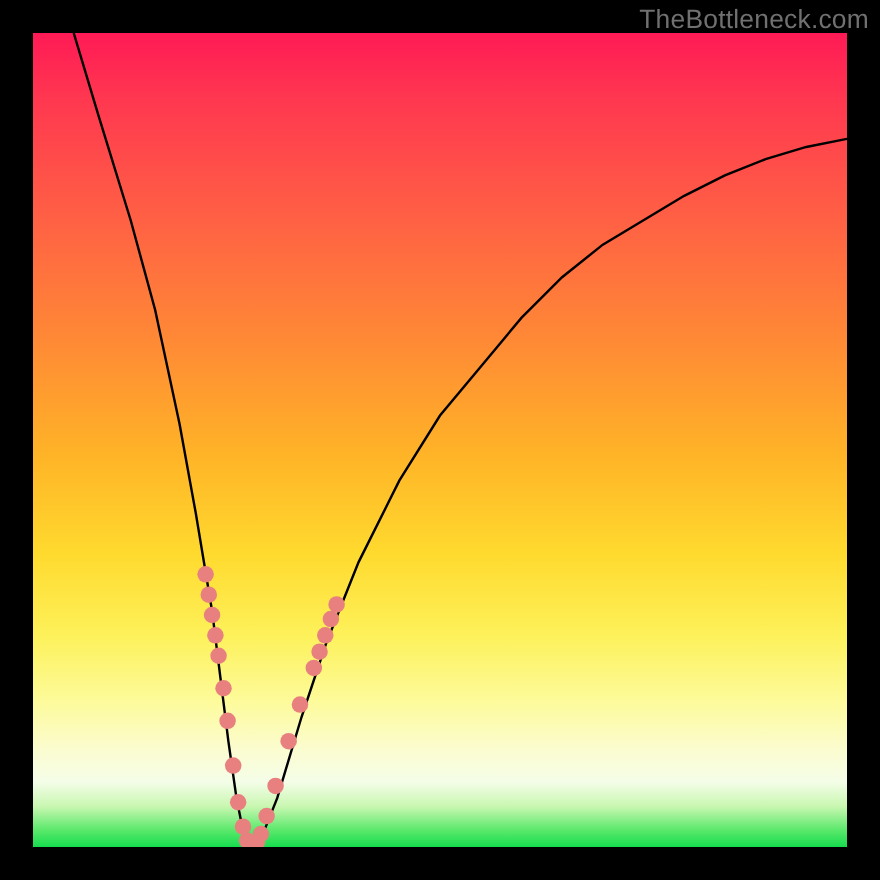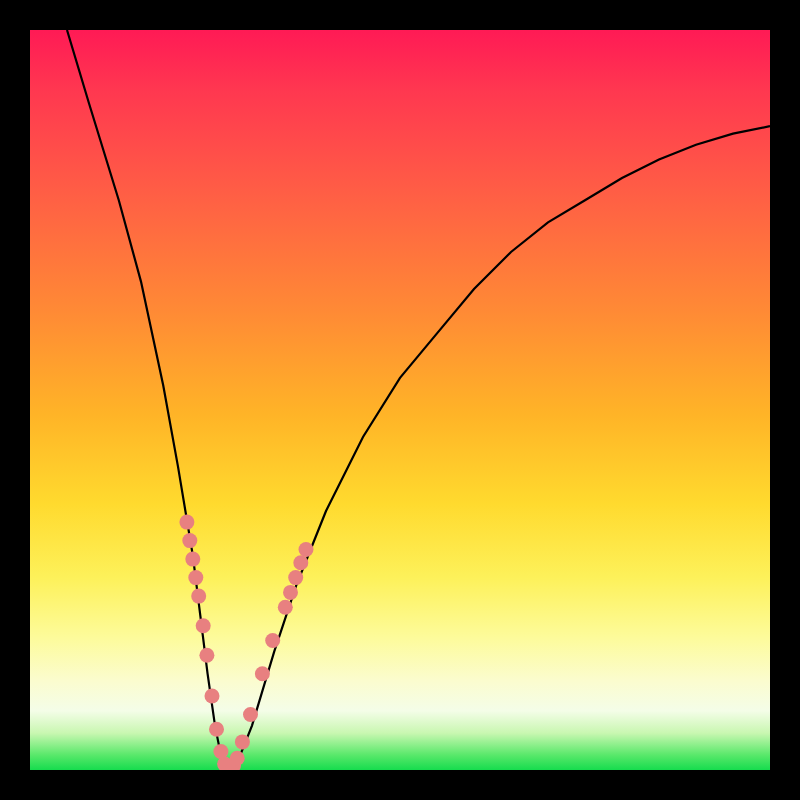--- a/index.html
+++ b/index.html
@@ -58,20 +58,21 @@
   svg.curve {
     position: absolute;
     inset: 0;
   }
 </style>
 </head>
 <body>
 
 <div class="frame">
 
+  <div class="watermark">TheBottleneck.com</div>
 
   <div class="plot">
     <div class="gradient"></div>
 
     <svg class="curve" viewBox="0 0 740 740" preserveAspectRatio="none">
       <path id="curve-path" fill="none" stroke="#000000" stroke-width="2.2" d="M37.0 0.0 L59.2 74.0 L88.8 170.2 L111.0 251.6 L133.2 355.2 L148.0 436.6 L162.8 525.4 L170.2 584.6 L177.6 643.8 L185.0 695.6 L192.4 732.6 L199.8 740.0 L207.2 732.6 L222.0 695.6 L244.2 621.6 L266.4 555.0 L296.0 481.0 L333.0 407.0 L370.0 347.8 L407.0 303.4 L444.0 259.0 L481.0 222.0 L518.0 192.4 L555.0 170.2 L592.0 148.0 L629.0 129.5 L666.0 114.7 L703.0 103.6 L740.0 96.2"></path>
       <g id="markers">
           <circle cx="156.9" cy="492.1" r="7.5" fill="#e88080"></circle>
           <circle cx="159.8" cy="510.6" r="7.5" fill="#e88080"></circle>
           <circle cx="162.8" cy="529.1" r="7.5" fill="#e88080"></circle>

